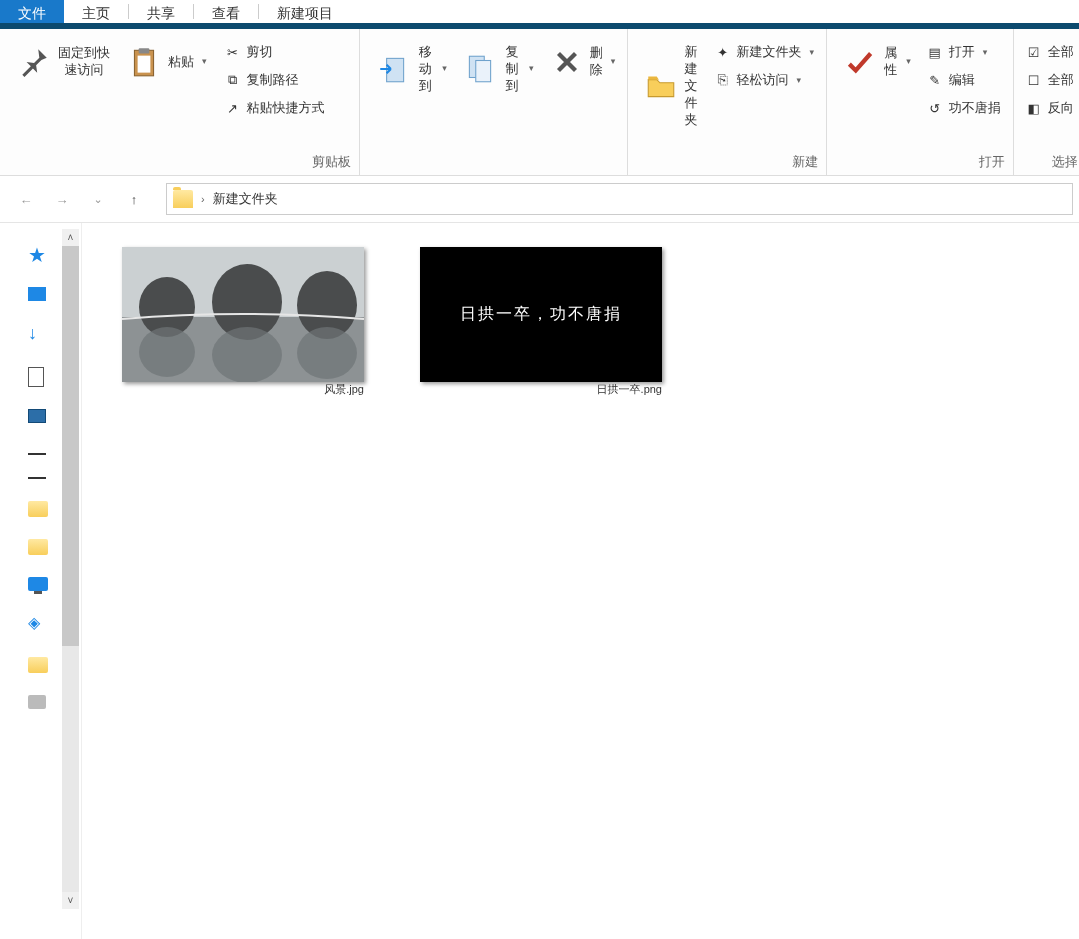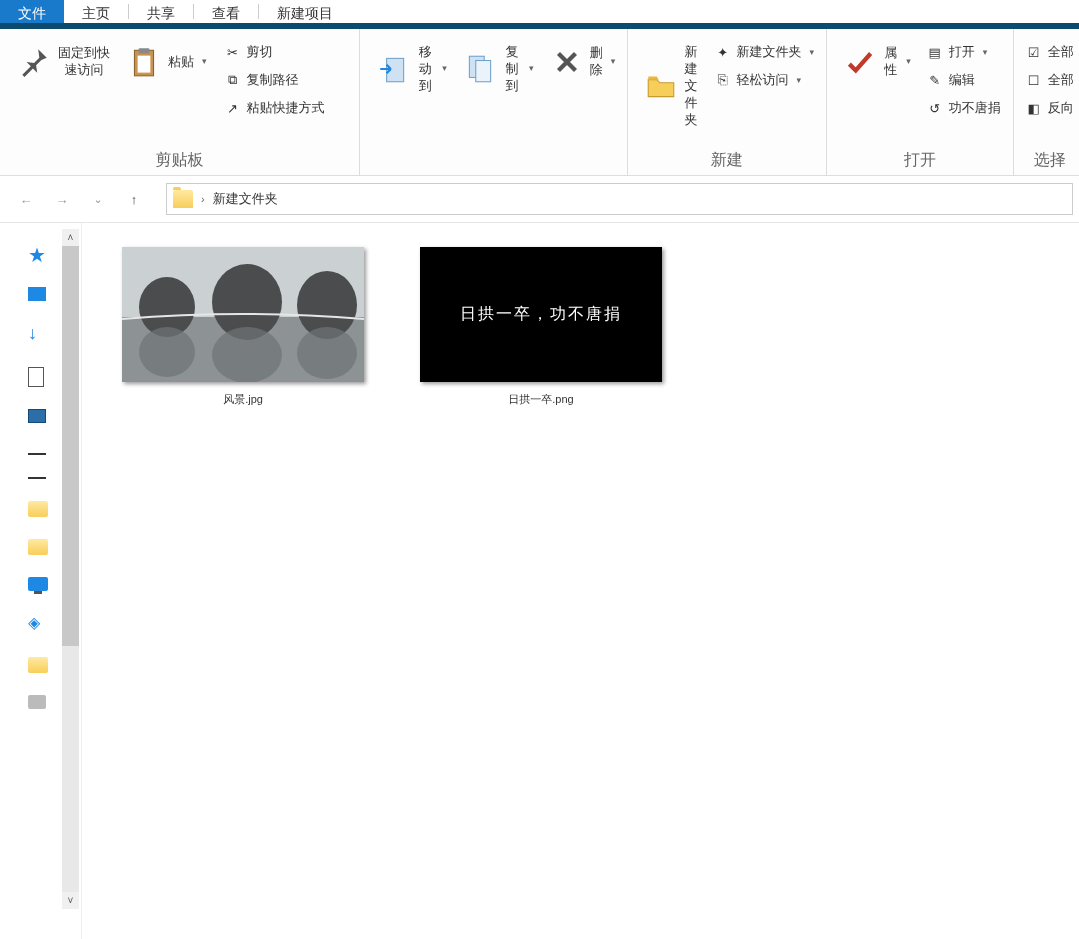--- a/index.html
+++ b/index.html
@@ -8,21 +8,21 @@
 
 .tabs { display: flex; height: 29px; border-bottom: 6px solid #0c4a6e; background: #fff; }
 .tab { padding: 5px 18px; cursor: pointer; font-size: 14px; }
 .tab.active { background: #1979CA; color: #fff; }
 .tab-sep { width: 1px; background: #ccc; margin: 4px 0; }
 
 
 .ribbon { display: flex; height: 147px; border-bottom: 1px solid #ddd; background: #fdfdfd; }
 .ribbon-group { display: flex; flex-direction: column; border-right: 1px solid #ddd; padding: 5px 8px 0 8px; }
 .ribbon-group-content { display: flex; flex: 1; align-items: flex-start; padding-top: 6px; }
-.ribbon-group-label { text-align: center; font-size: 16px; color: #666; padding-bottom: 4px; }
+.ribbon-group-label { text-align: right; font-size: 13px; color: #666; padding-bottom: 4px; }
 .big-btn { display: flex; flex-direction: row; align-items: center; gap: 6px; padding: 4px 8px; cursor: pointer; min-width: 62px; text-align: center; line-height: 1.3; }
 .big-btn .icon { width: 36px; height: 36px; display: flex; align-items: center; justify-content: center; }
 .small-btn { display: flex; align-items: center; gap: 6px; padding: 3px 4px; cursor: pointer; white-space: nowrap; font-size: 13px; }
 .small-btn .sicon { width: 16px; height: 16px; display: flex; align-items: center; justify-content: center; }
 .vstack { display: flex; flex-direction: column; gap: 4px; }
 .dropdown-arrow { font-size: 9px; color: #666; margin-left: 2px; }
 
 
 .addr-row { display: flex; align-items: center; height: 47px; border-bottom: 1px solid #e5e5e5; }
 .nav-btns { display: flex; align-items: center; gap: 12px; padding: 0 14px; }
@@ -44,21 +44,21 @@
 .sq { width: 18px; height: 14px; background:#1E88E5; }
 .ar-down { color:#1E88E5; font-size:18px; }
 .doc { width:16px; height:20px; border:1px solid #555; background:#fff; position:relative; }
 .line { width:18px; height:2px; background:#333; }
 .fold { width: 20px; height: 16px; background: linear-gradient(#FFE9A2,#F8CE5B); border-radius:2px; }
 .monitor { width:20px; height:14px; background:#1E88E5; border-radius:2px; position:relative; }
 .monitor::after{content:"";position:absolute;bottom:-3px;left:6px;width:8px;height:3px;background:#555;}
 .disk { width:18px; height:14px; background:#bbb; border-radius:2px; }
 
 .files { flex:1; padding: 24px 0 0 40px; display: flex; gap: 56px; align-items: flex-start; }
-.file-item { display:flex; flex-direction:column; align-items:center; gap:10px; cursor:pointer; }
+.file-item { display:flex; flex-direction:column; align-items:flex-end; cursor:pointer; }
 .thumb { width: 242px; height: 135px; box-shadow: 2px 2px 4px rgba(0,0,0,0.4); }
 .thumb.scenery { background: linear-gradient(#bfc4c6, #888); position:relative; overflow:hidden; }
 .thumb.scenery svg { width:100%; height:100%; }
 .thumb.dark { background:#000; color:#fff; display:flex; align-items:center; justify-content:center; font-size:16px; letter-spacing:2px; }
 .file-name { font-size: 11px; color:#333; }
 
 
 .pin-svg,.copy-svg,.paste-svg,.scissors-svg,.move-svg,.del-svg,.rename-svg,.newf-svg,.prop-svg { width:34px; height:34px; }
 </style>
 </head>

